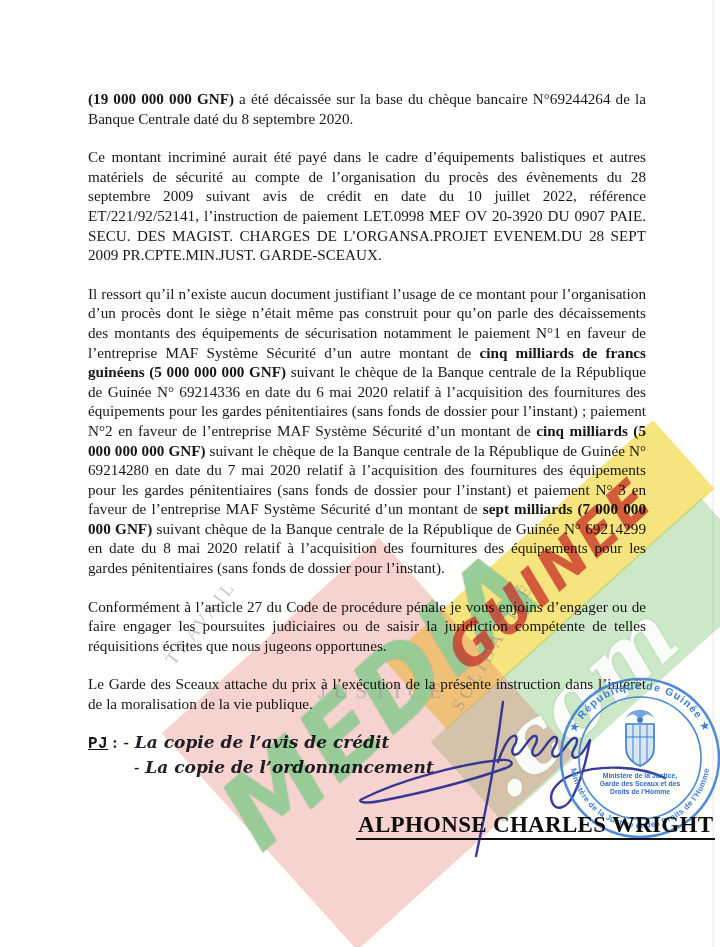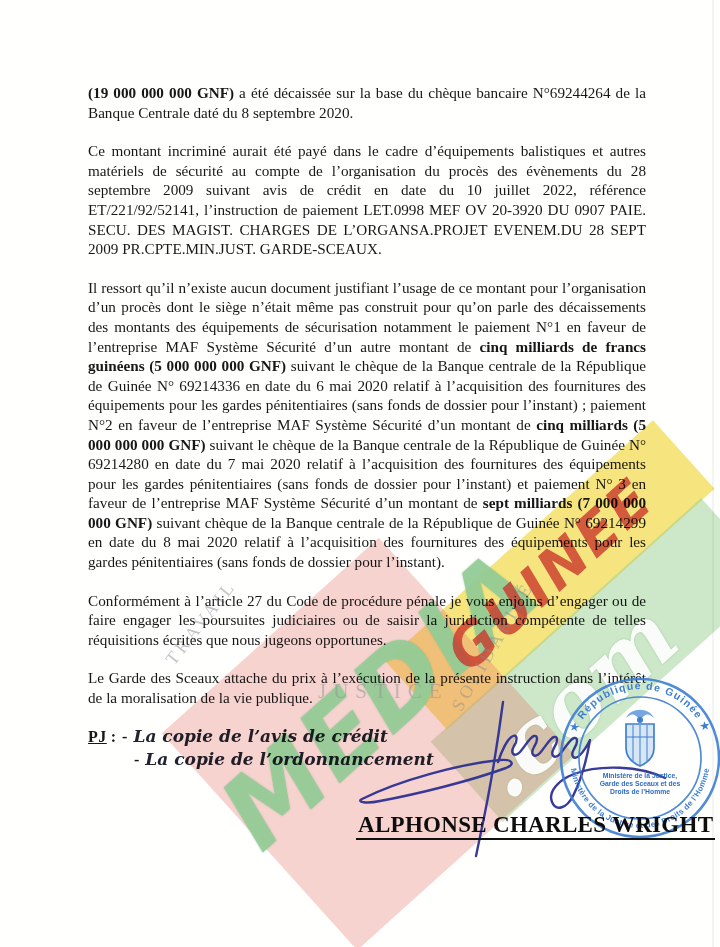--- a/index.html
+++ b/index.html
@@ -5,29 +5,29 @@
   html,body{margin:0;padding:0;}
   body{
     width:720px;height:947px;position:relative;overflow:hidden;
     background:#fdfdfc;font-family:"Liberation Serif",serif;
   }
   .page{position:absolute;inset:0;background:#fffffe;}
   .scan-edge{position:absolute;right:6px;top:0;width:2px;height:100%;background:rgba(0,0,0,0.045);}
 
   
   .doc{
-    position:absolute;left:88px;top:83px;width:558px;z-index:2;
+    position:absolute;left:88px;top:89px;width:558px;z-index:2;
     color:#171717;font-size:15.2px;line-height:19.6px;text-align:justify;
   }
   .doc p{margin:0 0 19px 0;}
   .doc .b{font-weight:bold;}
 
   .pj{margin-top:13px;text-align:left;font-size:16px;}
   .pj-line{white-space:nowrap;}
-  .pj-label{font-weight:bold;text-decoration:underline;letter-spacing:.5px;}
+  .pj-label{font-weight:bold;text-decoration:underline;letter-spacing:.5px;font-family:Liberation Mono, monospace;}
   .pj-sep{font-weight:bold;}
   .pj-dash{font-weight:bold;margin:0 6px 0 6px;}
   .pj-item{font-style:italic;font-weight:bold;font-family:"DejaVu Serif",serif;font-size:17px;color:#20222e;}
   .pj-line2{padding-left:40px;margin-top:4px;}
 
   
   .wm{position:absolute;inset:0;z-index:5;pointer-events:none;mix-blend-mode:multiply;}
   .wm-pink{
     position:absolute;left:222px;top:598px;width:292px;height:292px;
     background:rgba(229,117,108,0.32);transform:rotate(-42deg);

